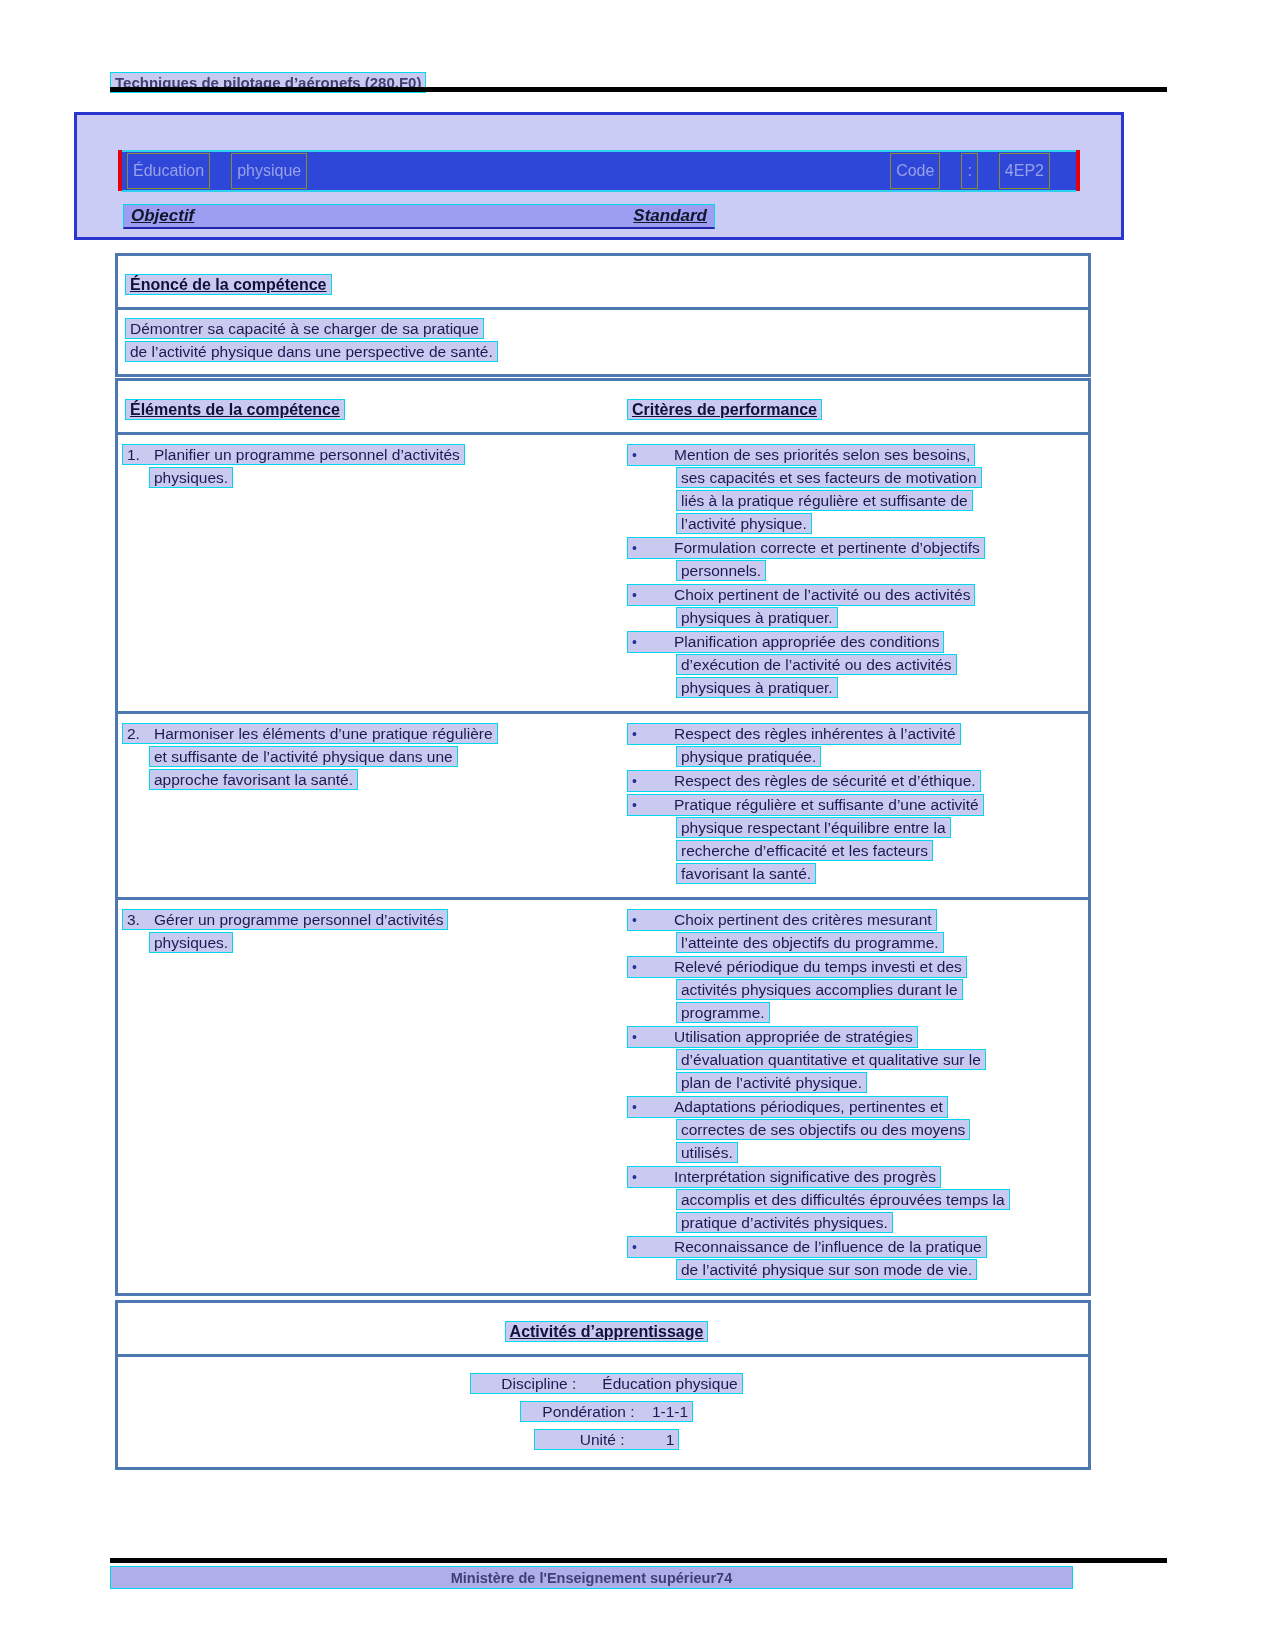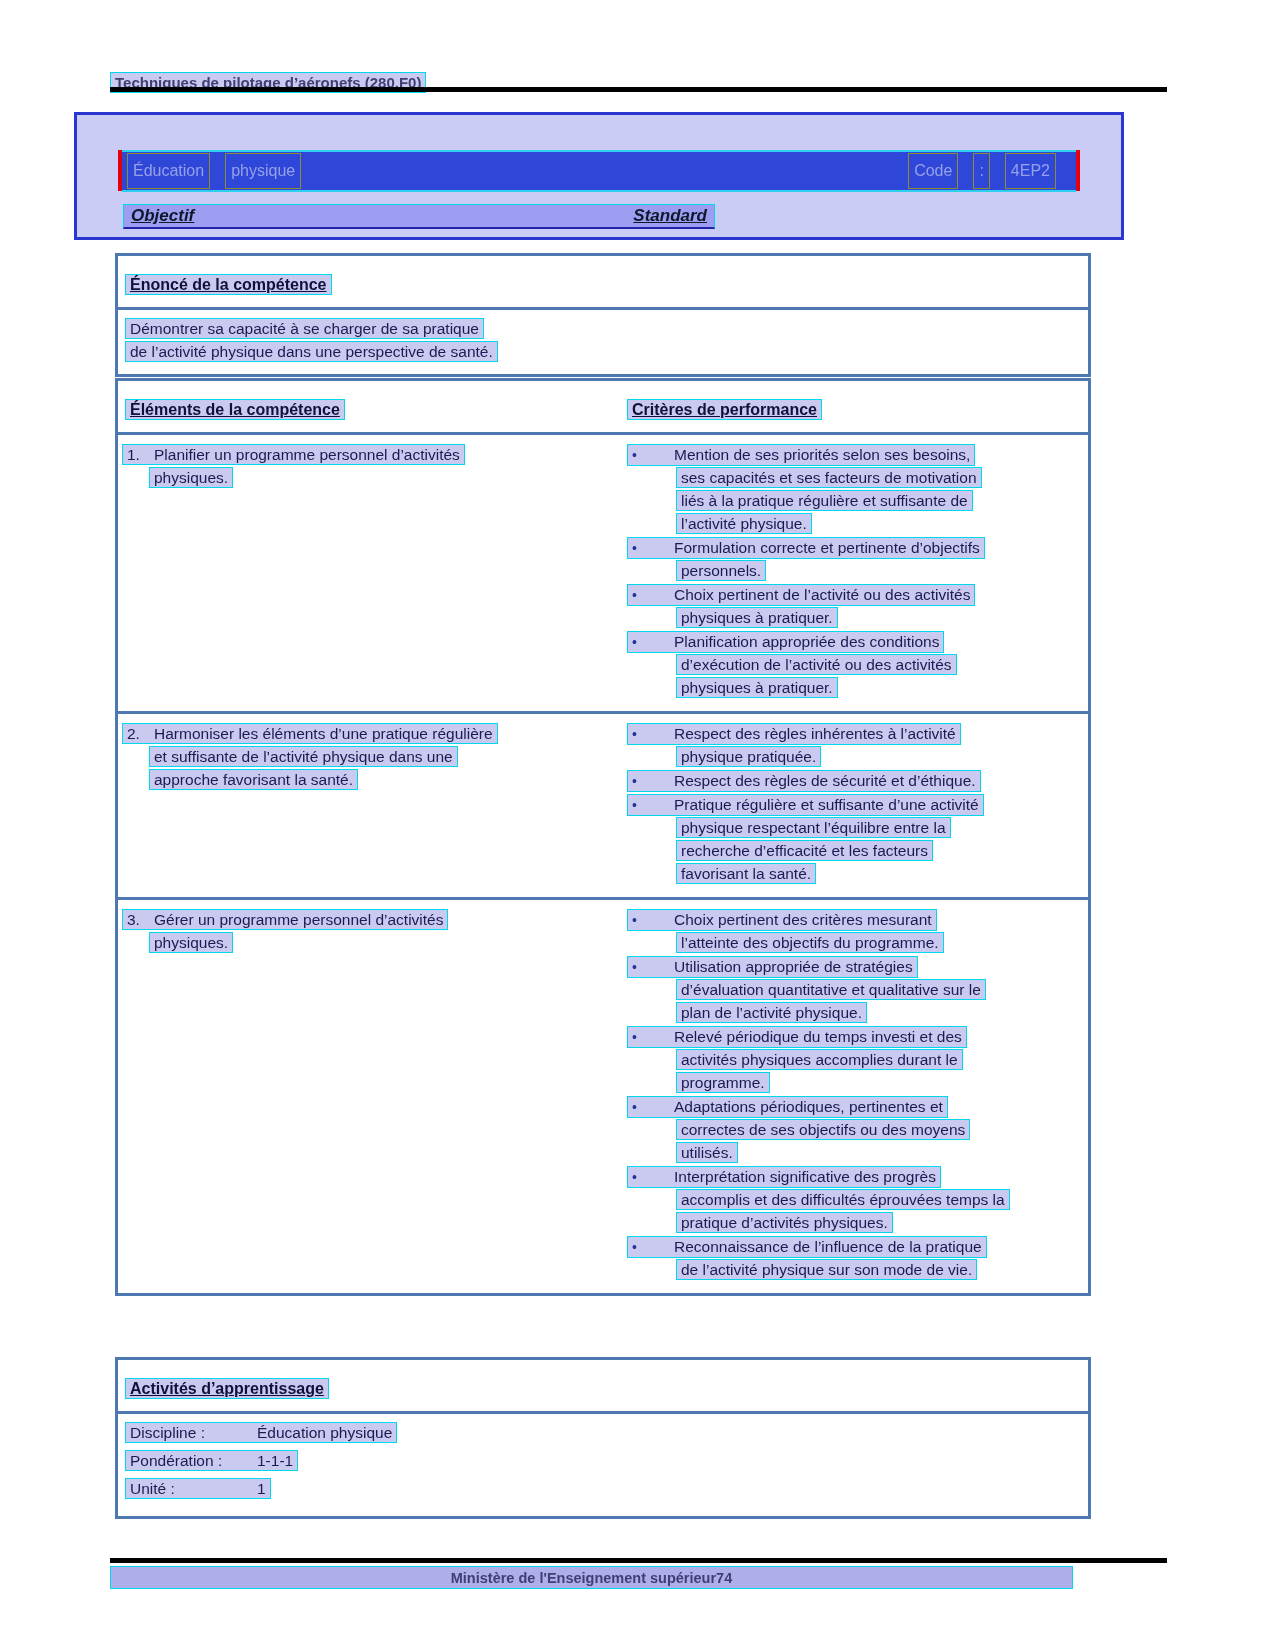--- a/index.html
+++ b/index.html
@@ -26,21 +26,21 @@
     background:#cbccf6; border:3px solid #2b35cf;
   }
   .code-bar {
     margin:35px 41px 0 41px; height:41px; background:#3d5bc8;
     border:4px solid #e3000e; display:flex; align-items:center;
   }
   .code-band {
     flex:1; background:#2e47d9; border-top:2px solid #2ed0f0; border-bottom:2px solid #2ed0f0;
     display:flex; align-items:center; padding:1px 5px; color:#98a0e8; font-size:16px;
   }
-  .bword { display:inline-block; border:1px solid #8d8d2f; padding:7px 5px; margin-right:15px; line-height:20px; }
+  .bword { display:inline-block; border:1px solid #8d8d2f; padding:7px 5px; margin-right:21px; line-height:20px; }
   .band-spacer { flex:1; }
   .obj-band {
     margin:13px 0 0 46px; width:592px; height:25px; background:#9d9df2;
     border:1px solid #00d8ee; border-bottom:2px solid #2222aa;
     display:flex; justify-content:space-between; align-items:center; padding:0 7px;
   }
   .obj-band span {
     font-weight:bold; font-style:italic; text-decoration:underline;
     color:#0f172a; font-size:17px;
   }
@@ -62,22 +62,22 @@
   .row:last-child { border-bottom:none; }
   .col-el { width:509px; padding-left:4px; }
   .col-cr { flex:1; }
   .num { display:inline-block; width:27px; }
   .indent-el { margin-left:27px; }
   .bullet { display:inline-block; width:42px; color:#223399; font-size:14px; }
   .indent-cr { margin-left:49px; }
   .crit { margin-bottom:1px; }
 
   
-  .tbl-act { top:1357px; min-height:136px; }
-  .tbl-act .body { padding:8px 0 10px 7px; }
+  .tbl-act { top:1300px; min-height:136px;text-align:center; }
+  .tbl-act .body { padding:16px 0 10px 7px; }
   .act-line { height:28px; }
   .act-label { display:inline-block; min-width:127px; }
 
   
   .rule-bottom { position:absolute; left:110px; top:1558px; width:1057px; height:5px; background:#000; }
   .footer-band {
     position:absolute; left:110px; top:1566px; width:963px; height:23px;
     background:#aeaeea; border:1px solid #00d8ee;
     display:flex; justify-content:center; align-items:center;
     padding:0 5px; font-size:14.5px; font-weight:bold; color:#3f3f73;
@@ -187,28 +187,28 @@
           <div class="col-el">
             <div class="line"><span class="hl"><span class="num">3.</span>Gérer un programme personnel d’activités</span></div>
             <div class="line indent-el"><span class="hl">physiques.</span></div>
           </div>
           <div class="col-cr">
             <div class="crit">
               <div class="line"><span class="hl"><span class="bullet">•</span>Choix pertinent des critères mesurant</span></div>
               <div class="line indent-cr"><span class="hl">l’atteinte des objectifs du programme.</span></div>
             </div>
             <div class="crit">
+              <div class="line"><span class="hl"><span class="bullet">•</span>Relevé périodique du temps investi et des</span></div>
+              <div class="line indent-cr"><span class="hl">activités physiques accomplies durant le</span></div>
+              <div class="line indent-cr"><span class="hl">programme.</span></div>
+            </div>
+            <div class="crit">
               <div class="line"><span class="hl"><span class="bullet">•</span>Utilisation appropriée de stratégies</span></div>
               <div class="line indent-cr"><span class="hl">d’évaluation quantitative et qualitative sur le</span></div>
               <div class="line indent-cr"><span class="hl">plan de l’activité physique.</span></div>
-            </div>
-            <div class="crit">
-              <div class="line"><span class="hl"><span class="bullet">•</span>Relevé périodique du temps investi et des</span></div>
-              <div class="line indent-cr"><span class="hl">activités physiques accomplies durant le</span></div>
-              <div class="line indent-cr"><span class="hl">programme.</span></div>
             </div>
             <div class="crit">
               <div class="line"><span class="hl"><span class="bullet">•</span>Adaptations périodiques, pertinentes et</span></div>
               <div class="line indent-cr"><span class="hl">correctes de ses objectifs ou des moyens</span></div>
               <div class="line indent-cr"><span class="hl">utilisés.</span></div>
             </div>
             <div class="crit">
               <div class="line"><span class="hl"><span class="bullet">•</span>Interprétation significative des progrès</span></div>
               <div class="line indent-cr"><span class="hl">accomplis et des difficultés éprouvées temps la</span></div>
               <div class="line indent-cr"><span class="hl">pratique d’activités physiques.</span></div>

